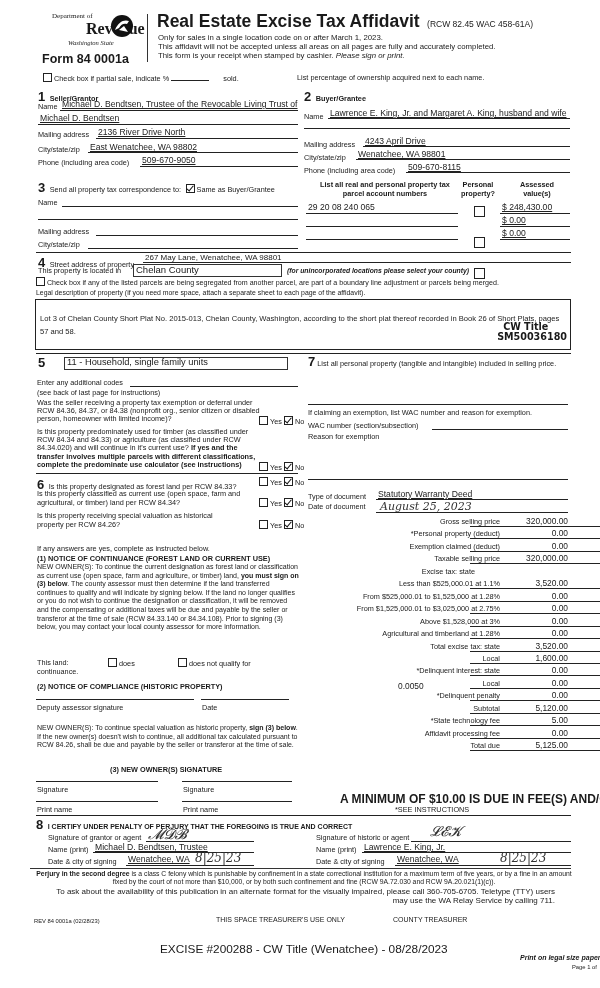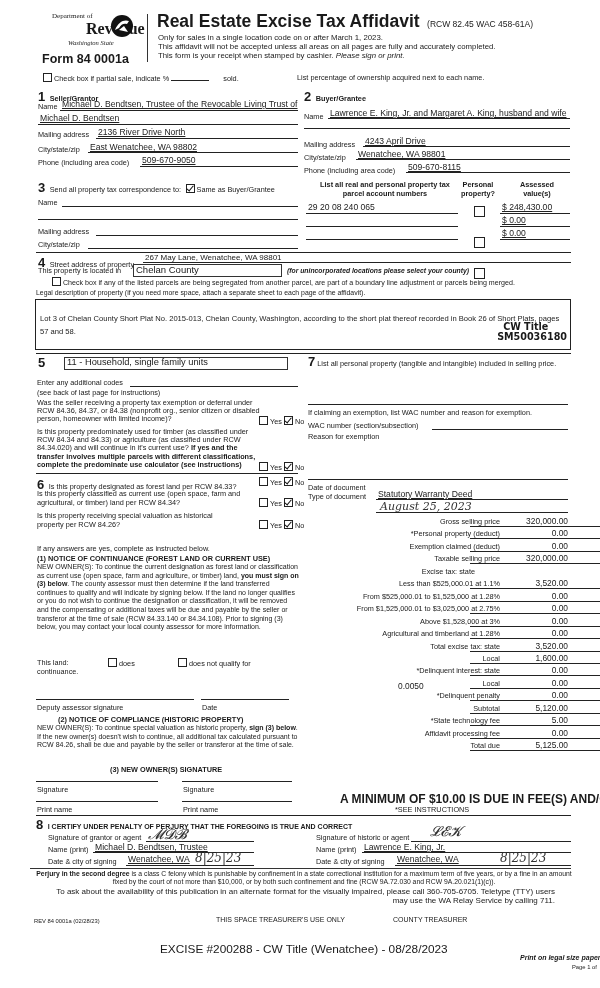--- a/index.html
+++ b/index.html
@@ -133,21 +133,21 @@
   <span class="num">4</span>
   <span class="s">Street address of property</span>
 </div>
 <div class="abs fill" style="left:145px;top:253px;font-size:8px;text-decoration:none;">267 May Lane, Wenatchee, WA  98801</div>
 <div class="rule" style="left:143px;top:262px;width:428px;"></div>
 <div class="abs s" style="left:38px;top:266px;">This property is located in</div>
 <div class="abs" style="left:133px;top:264px;width:147px;height:11px;border:1px solid #333;">
   <span style="font-size:9.5px;position:absolute;left:2px;top:-1px;white-space:nowrap;">Chelan County</span>
 </div>
 <div class="abs s" style="left:287px;top:266px;font-style:italic;font-weight:bold;font-size:6.8px;">(for unincorporated locations please select your county)</div>
-<div class="abs s" style="left:52px;top:277px;font-size:7.1px;">
+<div class="abs s" style="left:36px;top:277px;font-size:7.1px;">
   <span class="cb"></span><span>Check box if any of the listed parcels are being segregated from another parcel, are part of a boundary line adjustment or parcels being merged.</span>
 </div>
 <div class="abs s" style="left:36px;top:288px;font-size:6.9px;">Legal description of property (if you need more space, attach a separate sheet to each page of the affidavit).</div>
 <div class="abs" style="left:35px;top:299px;width:534px;height:49px;border:1.2px solid #222;">
   <div style="position:absolute;left:4px;top:12px;width:528px;font-size:7.6px;line-height:13px;color:#222;">Lot 3 of Chelan County Short Plat No. 2015-013, Chelan County, Washington, according to the short plat thereof recorded in Book 26 of Short Plats, pages 57 and 58.</div>
   <div style="position:absolute;right:3px;top:22px;text-align:left;font-family:'DejaVu Sans',sans-serif;font-weight:bold;font-size:9.6px;line-height:10px;">
     <div style="padding-left:6px;">CW Title</div>
     <div>SM50036180</div>
   </div>
 </div>
@@ -206,21 +206,21 @@
   <span class="cb"></span><span>does</span>
 </div>
 <div class="abs s" style="left:178px;top:658px;">
   <span class="cb"></span><span>does not qualify for</span>
 </div>
 <div class="abs s" style="left:37px;top:667px;">continuance.</div>
 <div class="rule" style="left:36px;top:699px;width:158px;"></div>
 <div class="rule" style="left:201px;top:699px;width:88px;"></div>
 <div class="abs s" style="left:37px;top:703px;">Deputy assessor signature</div>
 <div class="abs s" style="left:202px;top:703px;">Date</div>
-<div class="abs s hdr" style="left:37px;top:715px;margin-left:21px;">(2) NOTICE OF COMPLIANCE (HISTORIC PROPERTY)</div>
+<div class="abs s hdr" style="left:37px;top:682px;">(2) NOTICE OF COMPLIANCE (HISTORIC PROPERTY)</div>
 <div class="abs s6" style="left:37px;top:724px;width:262px;white-space:normal;font-size:7px;line-height:8.6px;">
   <span>NEW OWNER(S): To continue special valuation as historic property,</span>
   <b>sign (3) below</b><span>. If the new owner(s) doesn't wish to continue, all additional tax calculated pursuant to RCW 84.26, shall be due and payable by the seller or transferor at the time of sale.</span>
 </div>
 <div class="abs s hdr" style="left:110px;top:765px;">(3) NEW OWNER(S) SIGNATURE</div>
 <div class="rule" style="left:36px;top:781px;width:122px;"></div>
 <div class="rule" style="left:182px;top:781px;width:110px;"></div>
 <div class="abs s" style="left:37px;top:785px;">Signature</div>
 <div class="abs s" style="left:183px;top:785px;">Signature</div>
 <div class="rule" style="left:36px;top:801px;width:122px;"></div>
@@ -234,21 +234,21 @@
 </div>
 <div class="rule" style="left:308px;top:404px;width:260px;"></div>
 <div class="abs s" style="left:308px;top:408px;">If claiming an exemption, list WAC number and reason for exemption.</div>
 <div class="abs s" style="left:308px;top:421px;">WAC number (section/subsection)</div>
 <div class="rule" style="left:432px;top:429px;width:136px;"></div>
 <div class="abs s" style="left:308px;top:432px;">Reason for exemption</div>
 <div class="rule" style="left:308px;top:479px;width:260px;"></div>
 <div class="abs s" style="left:308px;top:492px;">Type of document</div>
 <div class="abs fill" style="left:378px;top:489px;">Statutory Warranty Deed</div>
 <div class="rule" style="left:376px;top:499px;width:192px;"></div>
-<div class="abs s" style="left:308px;top:483px;">Date of document</div>
+<div class="abs s" style="left:308px;top:502px;">Date of document</div>
 <div class="abs sig" style="left:380px;top:500px;font-size:11px;white-space:nowrap;">August 25, 2023</div>
 <div class="rule" style="left:376px;top:512px;width:192px;"></div>
 
 <div id="tax-table">
     <div class="taxrow" style="top: 516px;">
       <span class="lbl">Gross selling price</span>
       <span class="lead"></span>
       <span class="line"></span>
       <span class="val">320,000.00</span>
     </div>

